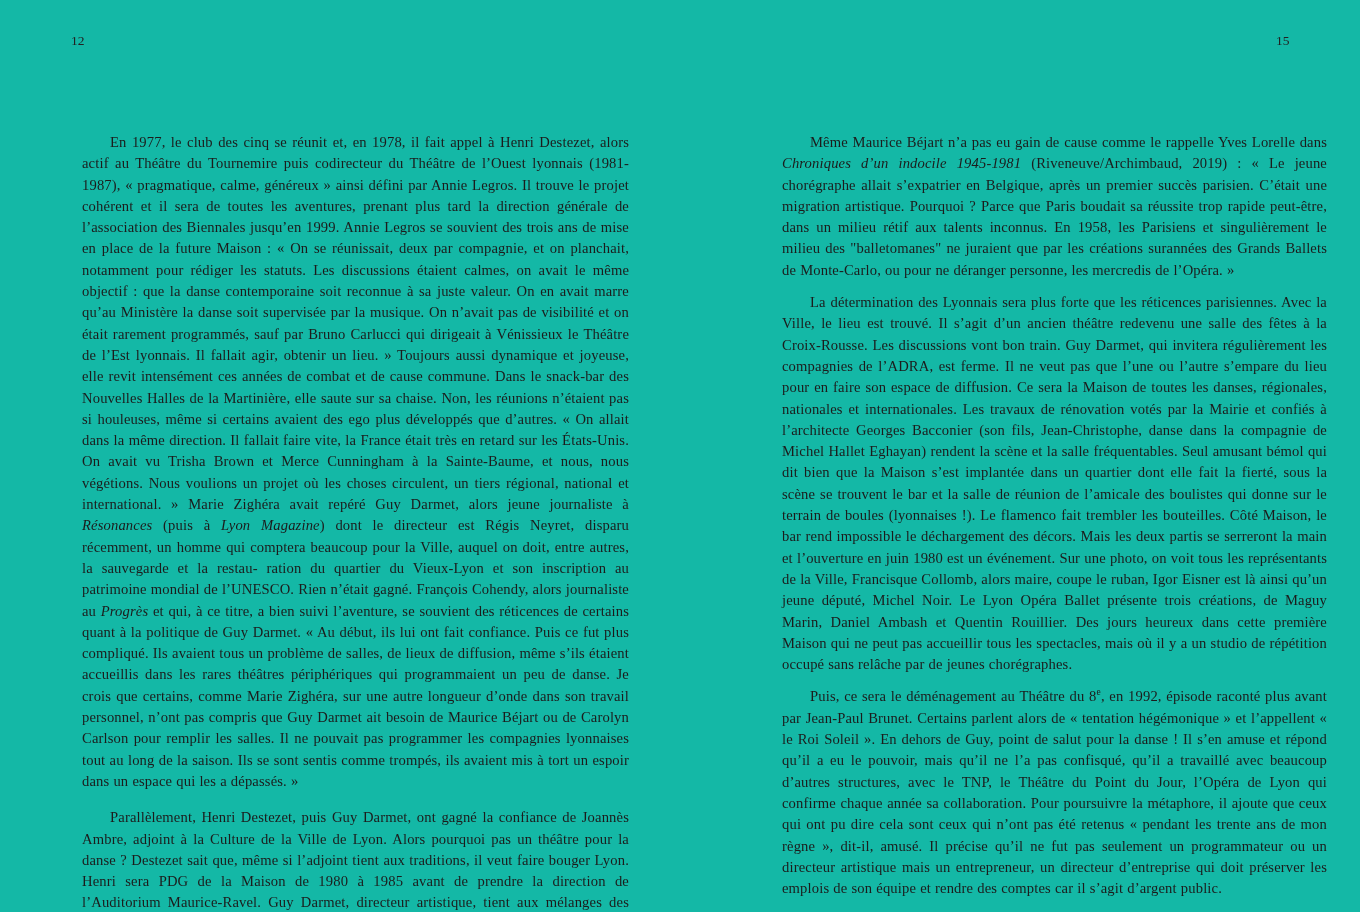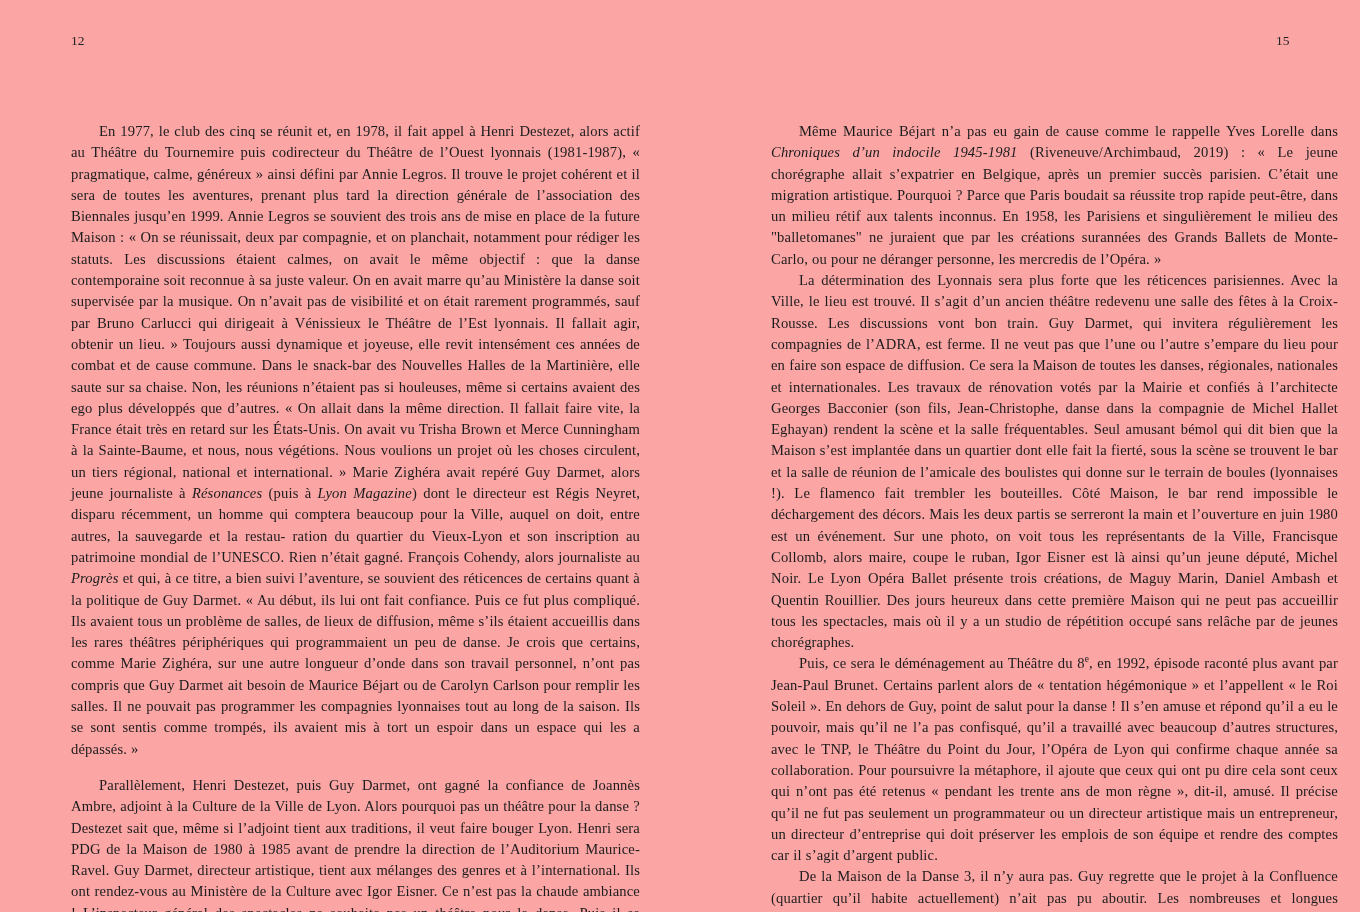--- a/index.html
+++ b/index.html
@@ -11,21 +11,21 @@
     position: relative;
     width: 1360px;
     height: 912px;
     font-family: "Liberation Serif", "DejaVu Serif", serif;
     color: #1c1c1c;
     overflow: hidden;
   }
   .spread {
     position: absolute;
     inset: 0;
-    background: #fca5a5;
+    background: #14b8a6;
     font-family: Liberation Serif, serif;
   }
   .page {
     position: absolute;
     top: 0;
     height: 912px;
     width: 680px;
   }
   .page-left  { left: 0; }
   .page-right { left: 680px; }
@@ -45,21 +45,21 @@
     font-size: 14.6px;
     line-height: 21.3px;
     letter-spacing: 0.01em;
     word-spacing: 0.02em;
     hyphens: auto;
     -webkit-hyphens: auto;
   }
   .text-block-left  { left: 71px;  width: 569px; }
   .text-block-right { left: 91px;  width: 567px; }
   .para {
-    margin: 0;
+    margin: 11px;
     text-indent: 28px;
   }
   .para-gap { margin-top: 15px; }
   .para em { font-style: italic; }
   .para sup {
     font-size: 0.65em;
     line-height: 0;
     vertical-align: super;
   }
 </style>

